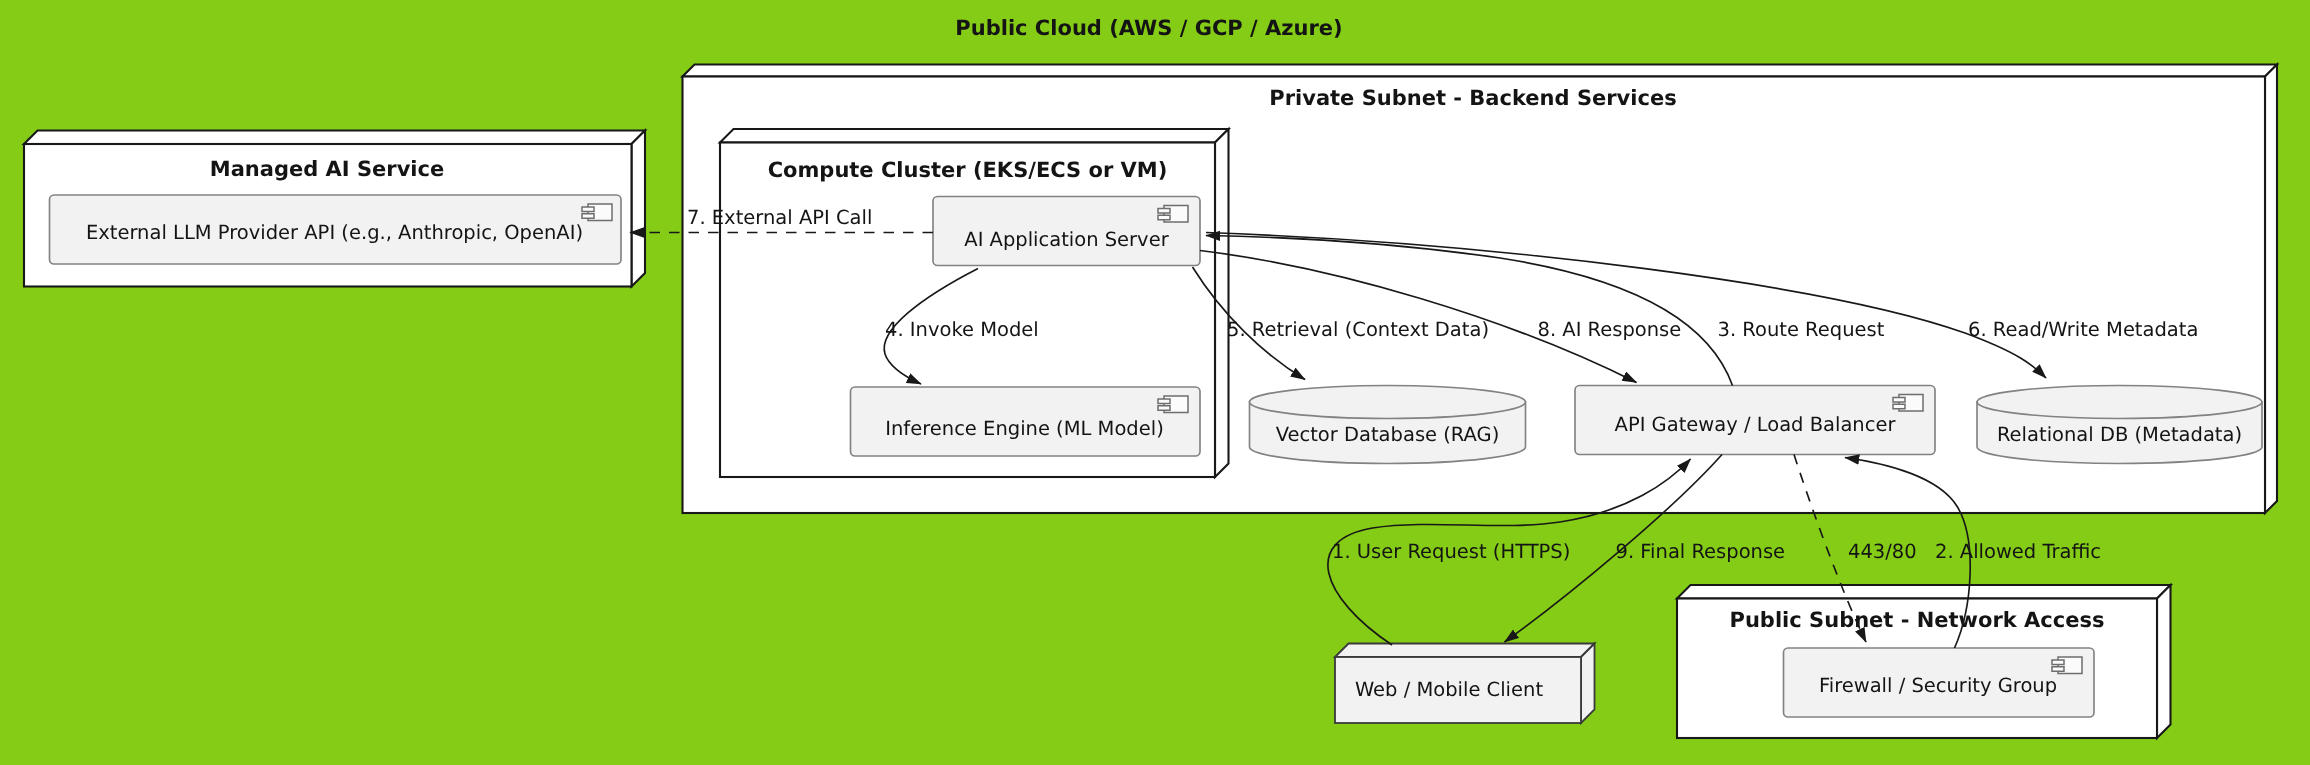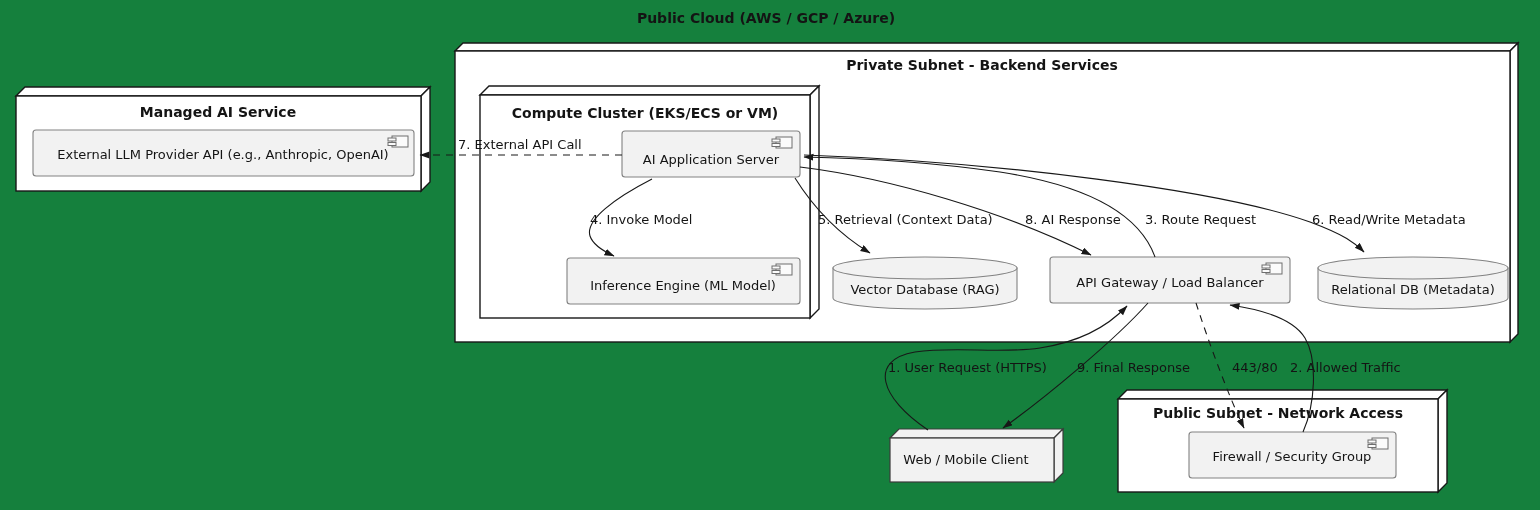--- a/index.html
+++ b/index.html
@@ -1,16 +1,16 @@
 <!DOCTYPE html>
 <html><head>
 <meta charset="utf-8">
 <style>
   html,body{margin:0;padding:0;background:#ffffff;}
-  .stage{position:relative;width:1540px;height:510px;background:#15803d;overflow:hidden;
+  .stage{position:relative;width:1540px;height:510px;background:#84cc16;overflow:hidden;
          font-family:"DejaVu Sans","Liberation Sans",sans-serif;}
   svg text{font-family:"DejaVu Sans","Liberation Sans",sans-serif;fill:#141414;}
   .title-main{font-size:14px;font-weight:bold;}
   .title-node{font-size:14px;font-weight:bold;}
   .lbl{font-size:13px;}
   .elbl{font-size:13px;}
   .node-shape{fill:#ffffff;stroke:#181818;stroke-width:1.4;stroke-linejoin:miter;}
   .leaf-node-shape{fill:#f2f2f2;stroke:#3a3a3a;stroke-width:1.2;stroke-linejoin:miter;}
   .comp{fill:#f2f2f2;stroke:#828282;stroke-width:1.1;}
   .db{fill:#f2f2f2;stroke:#828282;stroke-width:1.1;}

